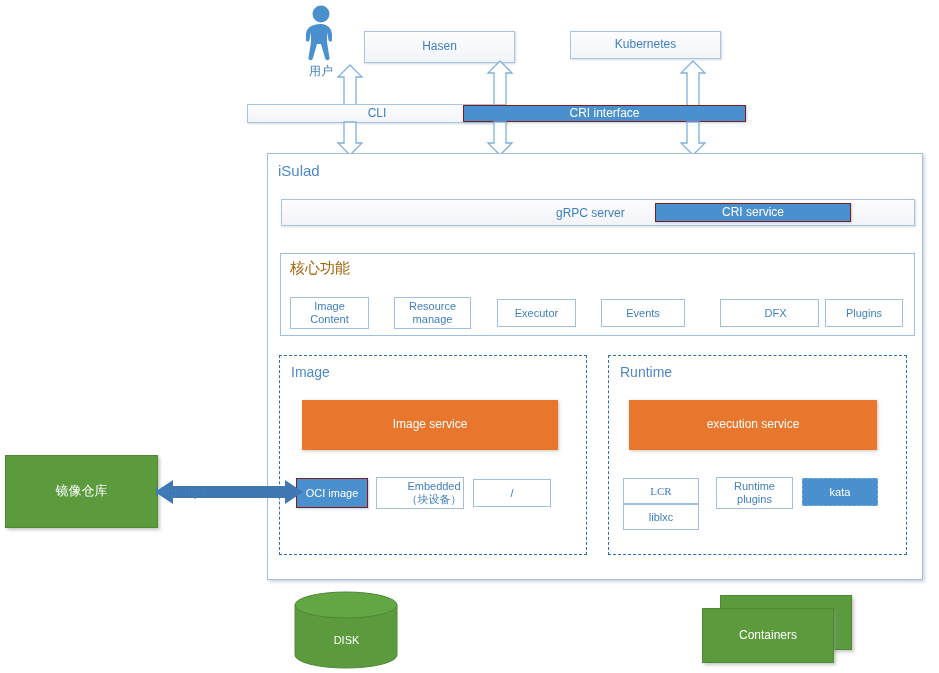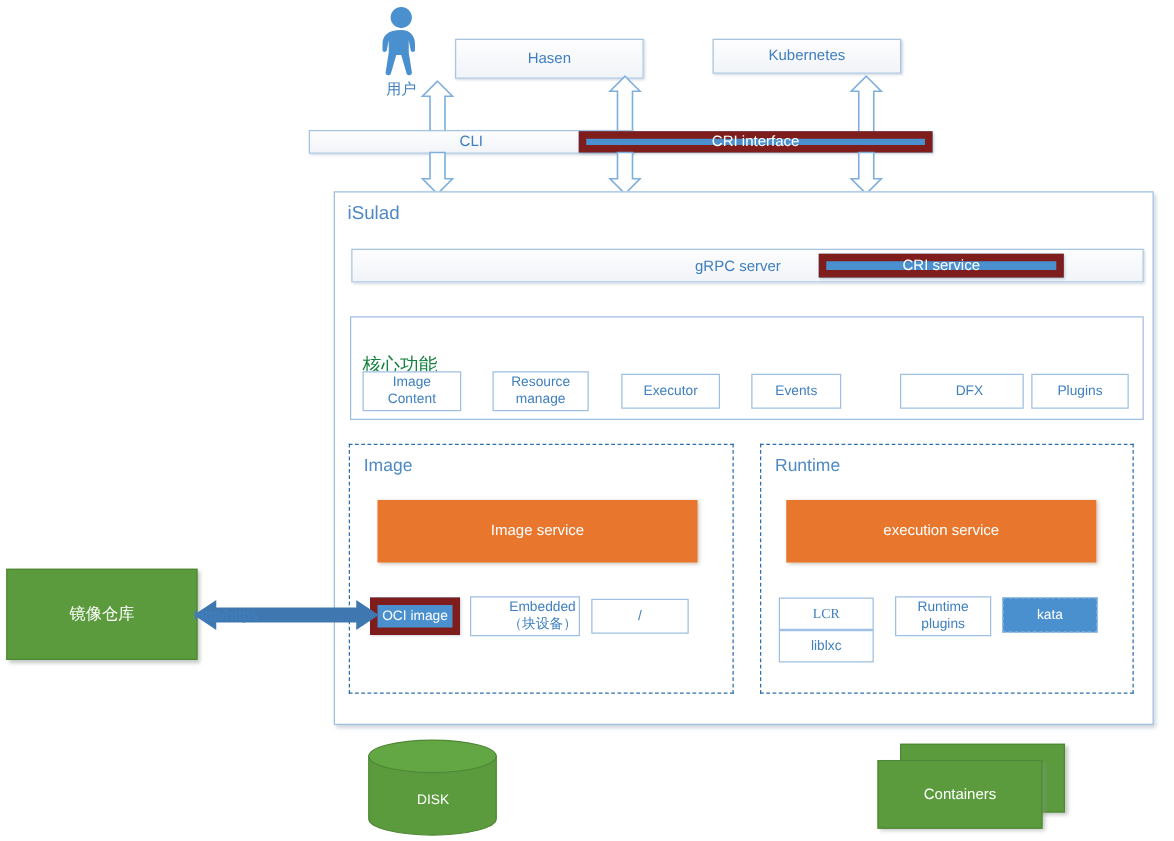--- a/index.html
+++ b/index.html
@@ -35,21 +35,21 @@
     color: #3f7fbf;
     box-shadow: 1px 1px 2px rgba(130,150,170,0.35);
   }
   .plainbox {
     background: #ffffff;
     border: 1px solid #9fc0e2;
     color: #3f7fbf;
   }
   .bluebox {
     background: #4a90cf;
-    border: 6px solid #7f1d1d;
+    border: 1px solid #7f1d1d;
     color: #ffffff;
     box-shadow: 1px 1px 2px rgba(120,140,160,0.4);
   }
   .orangebox {
     background: #e8762c;
     border: none;
     color: #ffffff;
     box-shadow: 1px 1px 3px rgba(150,120,90,0.45);
   }
   .greenbox {
@@ -159,34 +159,34 @@
 
   <div class="abs container-title" style="left:278px; top:162px;">iSulad</div>
 
   <div class="abs lightbox" style="left:281px; top:199px; width:634px; height:27px;"></div>
   <div class="abs lbl12" style="left:556px; top:206px; color:#3f7fbf;">gRPC server</div>
   <div class="abs bluebox ctr lbl12" style="left:655px; top:203px; width:196px; height:19px;">
     <span>CRI service</span>
   </div>
 
   <div class="abs section-inner" style="left:280px; top:253px; width:635px; height:83px;"></div>
-  <div class="abs" style="left:290px; top:259px; font-size:15px; color:#15803d;margin-top:24px;">核心功能</div>
+  <div class="abs" style="left:290px; top:259px; font-size:15px; color:#a16207;">核心功能</div>
 
   <div class="abs plainbox ctr lbl" style="left:290px; top:297px; width:79px; height:32px; flex-direction:column;">
     <span>Image</span>
     <span>Content</span>
   </div>
   <div class="abs plainbox ctr lbl" style="left:394px; top:297px; width:77px; height:32px; flex-direction:column;">
     <span>Resource</span>
     <span>manage</span>
   </div>
   <div class="abs plainbox ctr lbl" style="left:497px; top:299px; width:79px; height:28px;">
     <span>Executor</span>
   </div>
-  <div class="abs plainbox ctr lbl" style="left:601px; top:299px; width:72px; height:28px;">
+  <div class="abs plainbox ctr lbl" style="left:601px; top:299px; width:84px; height:28px;">
     <span>Events</span>
   </div>
   <div class="abs plainbox ctr lbl" style="left:720px; top:299px; width:99px; height:28px;padding-left:12px;">
     <span>DFX</span>
   </div>
   <div class="abs plainbox ctr lbl" style="left:825px; top:299px; width:78px; height:28px;">
     <span>Plugins</span>
   </div>
 
   <div class="abs dashed-section" style="left:279px; top:355px; width:308px; height:200px;"></div>

